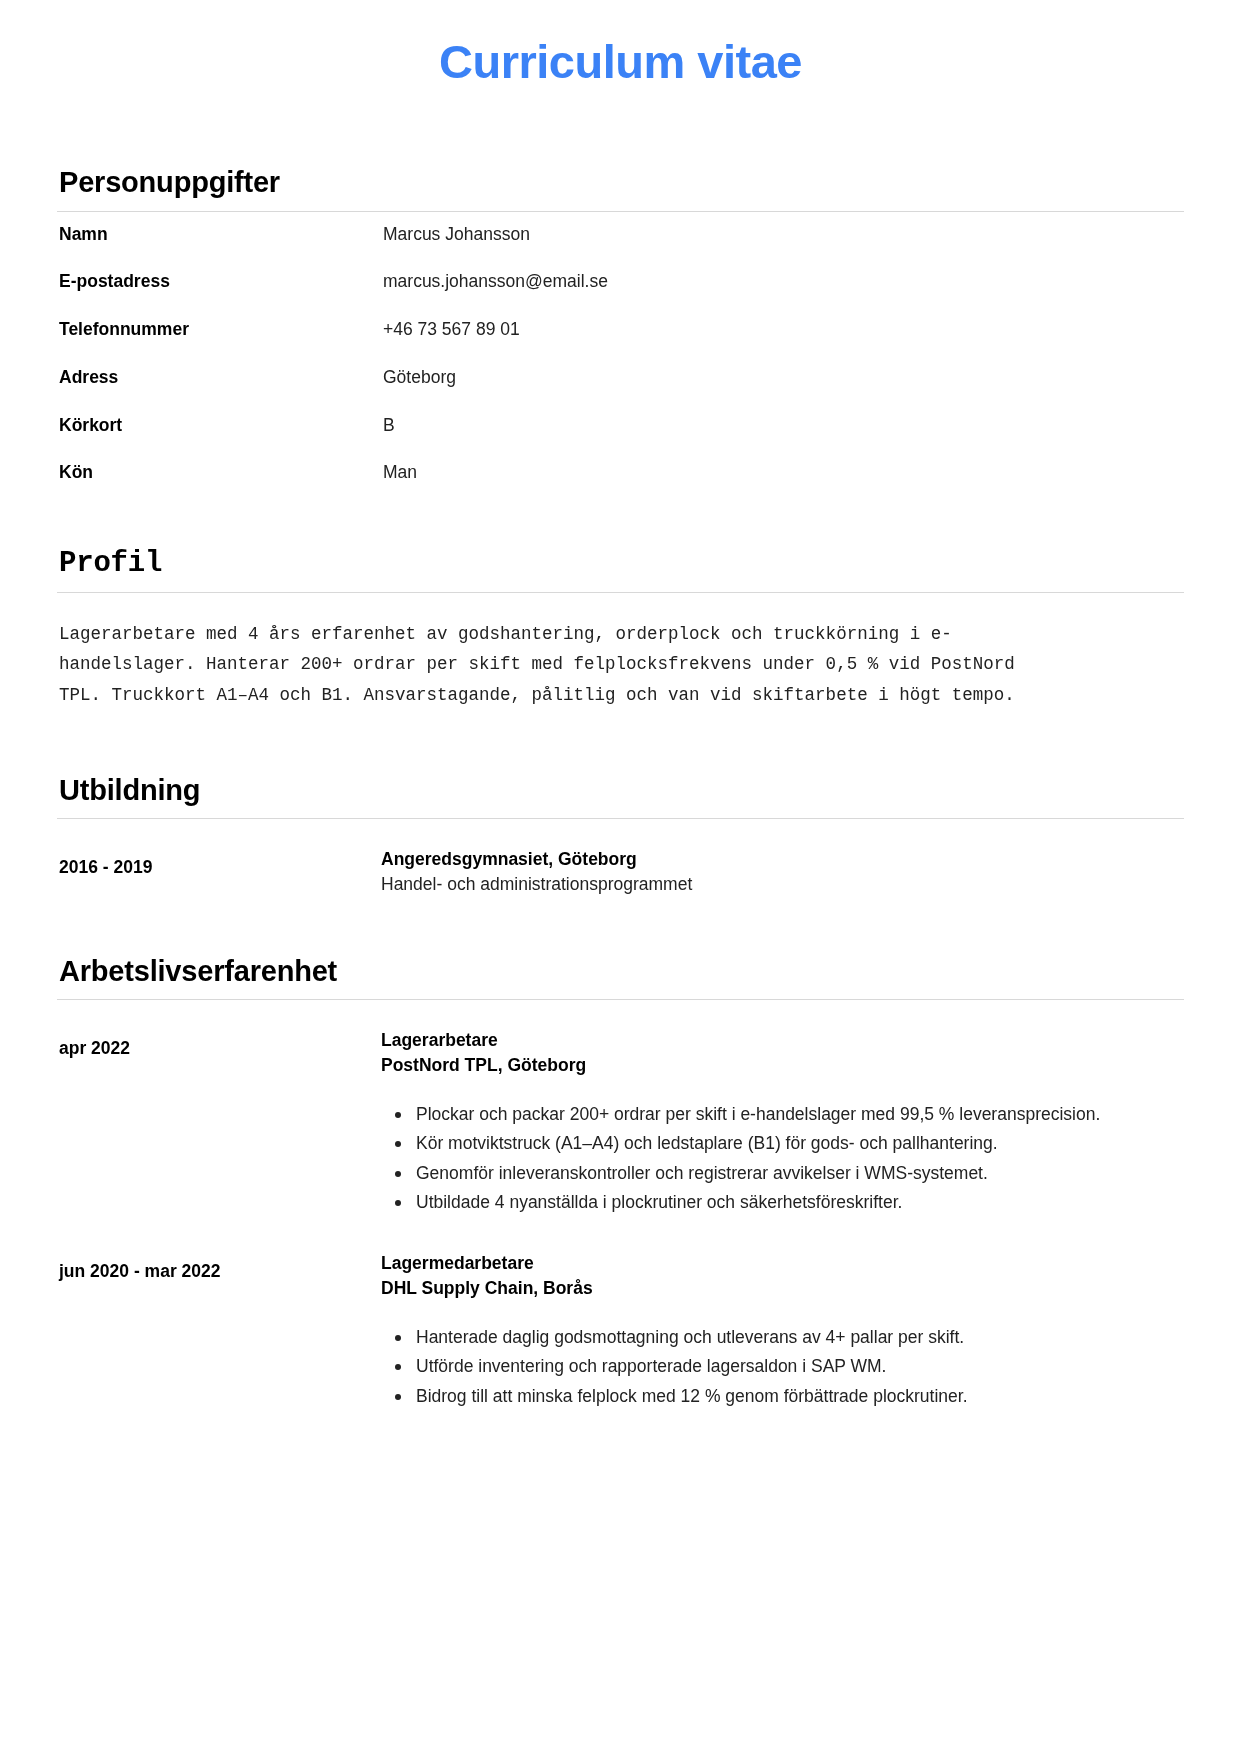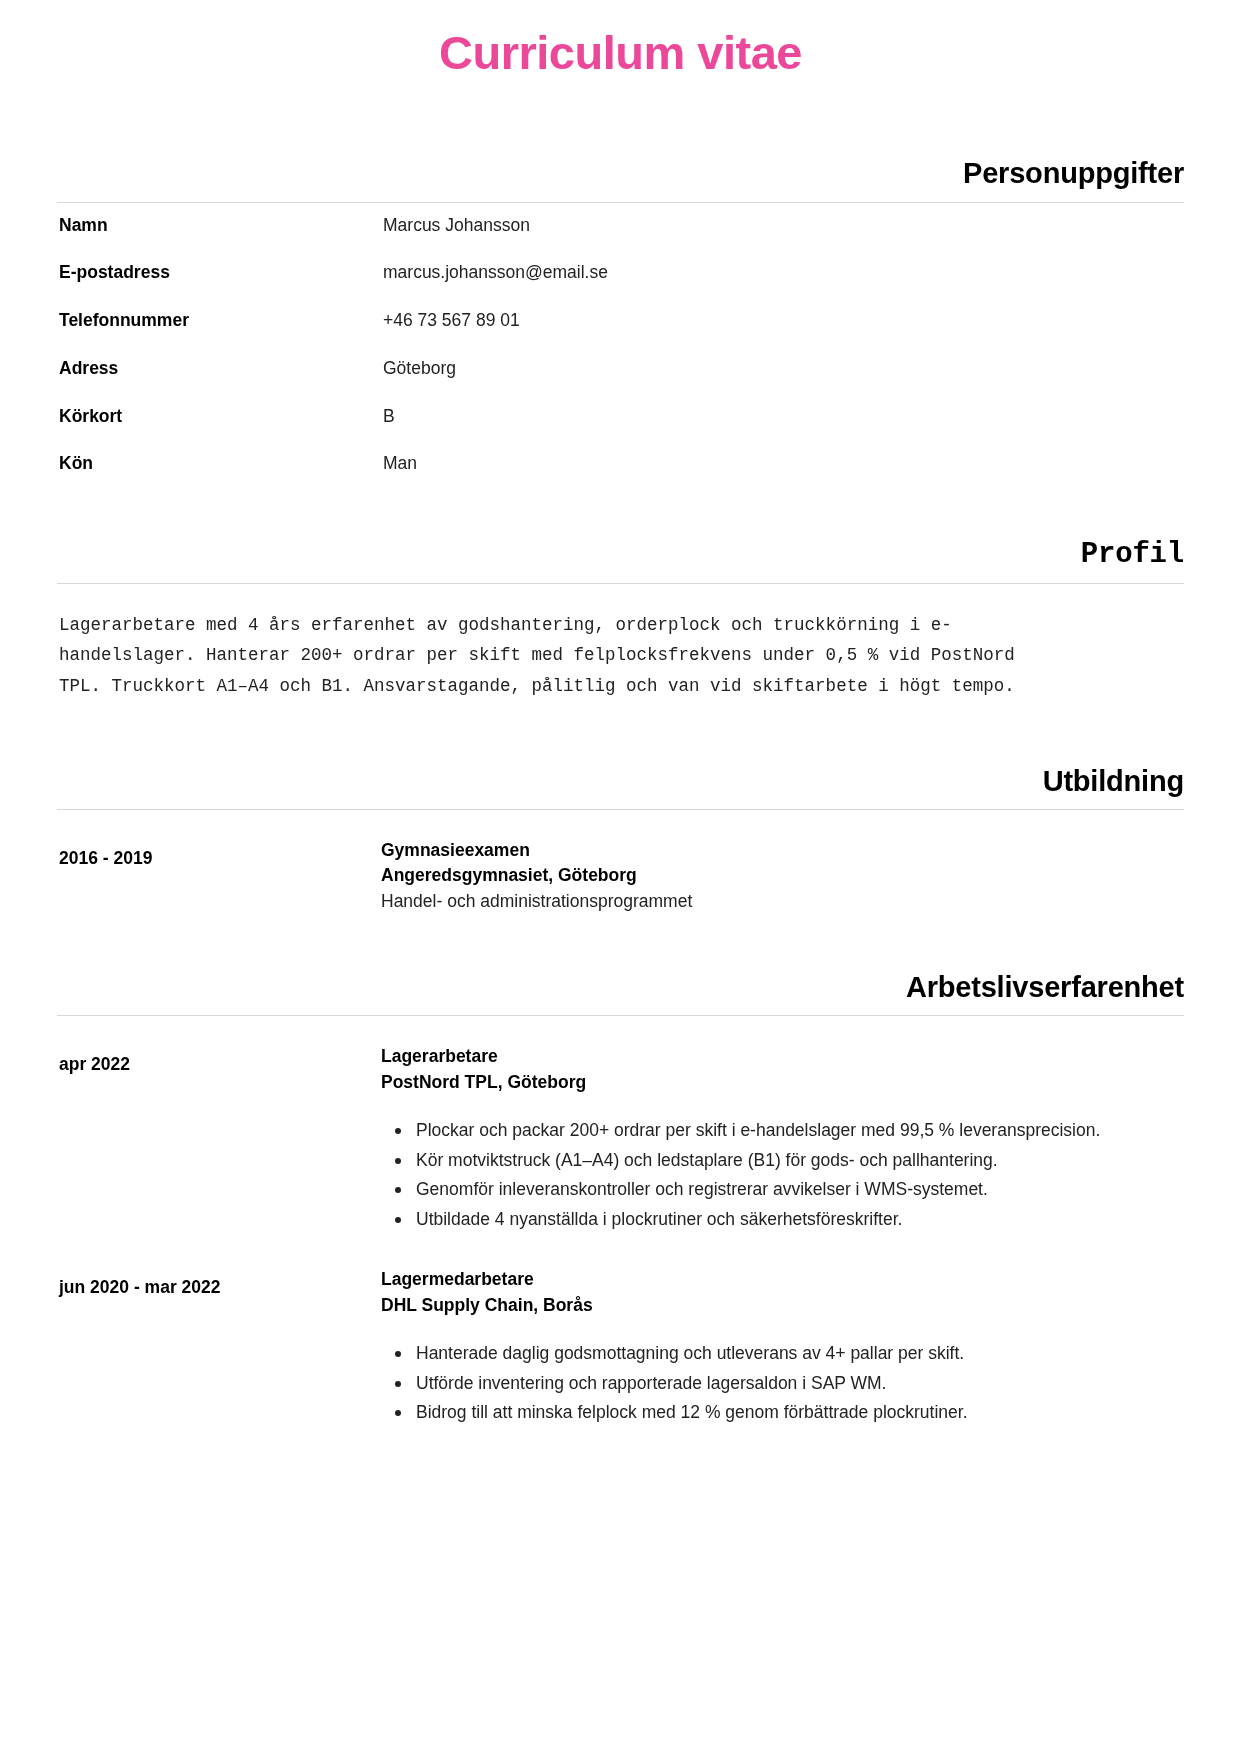--- a/index.html
+++ b/index.html
@@ -22,39 +22,38 @@
     box-sizing: border-box;
     padding: 0 57px;
   }
 
   
   .doc-title {
     text-align: center;
     font-size: 47px;
     font-weight: bold;
     letter-spacing: -0.5px;
-    color: #ec4899;
+    color: #3b82f6;
     margin: 0;
-    padding-top: 25px;
+    padding-top: 34px;
     line-height: 1.2;
   }
 
   
   .section {
     margin-top: 0;
   }
   .section-heading {
     font-size: 29px;
     font-weight: bold;
     color: #000000;
     margin: 0;
     padding: 0 0 10px 2px;
     line-height: 1.25;
     letter-spacing: -0.2px;
-    text-align: right;
   }
   .section-rule {
     border: 0;
     border-top: 1px solid #d8d8d8;
     margin: 0 0 0 0;
     height: 0;
   }
 
   .section-personal { margin-top: 74px; }
   .section-profile  { margin-top: 62px; font-family: Liberation Mono, monospace; }
@@ -205,21 +204,20 @@
     <p class="profile-text">Lagerarbetare med 4 års erfarenhet av godshantering, orderplock och truckkörning i e-handelslager. Hanterar 200+ ordrar per skift med felplocksfrekvens under 0,5 % vid PostNord TPL. Truckkort A1–A4 och B1. Ansvarstagande, pålitlig och van vid skiftarbete i högt tempo.</p>
   </section>
 
   <section class="section section-education">
     <h2 class="section-heading">Utbildning</h2>
     <hr class="section-rule">
 
     <div class="entry education-entry">
       <div class="entry-date">2016 - 2019</div>
       <div class="entry-body">
-        <div class="entry-title">Gymnasieexamen</div>
         <div class="entry-org">Angeredsgymnasiet, Göteborg</div>
         <div class="entry-sub">Handel- och administrationsprogrammet</div>
       </div>
     </div>
   </section>
 
   <section class="section section-work">
     <h2 class="section-heading">Arbetslivserfarenhet</h2>
     <hr class="section-rule">
 

